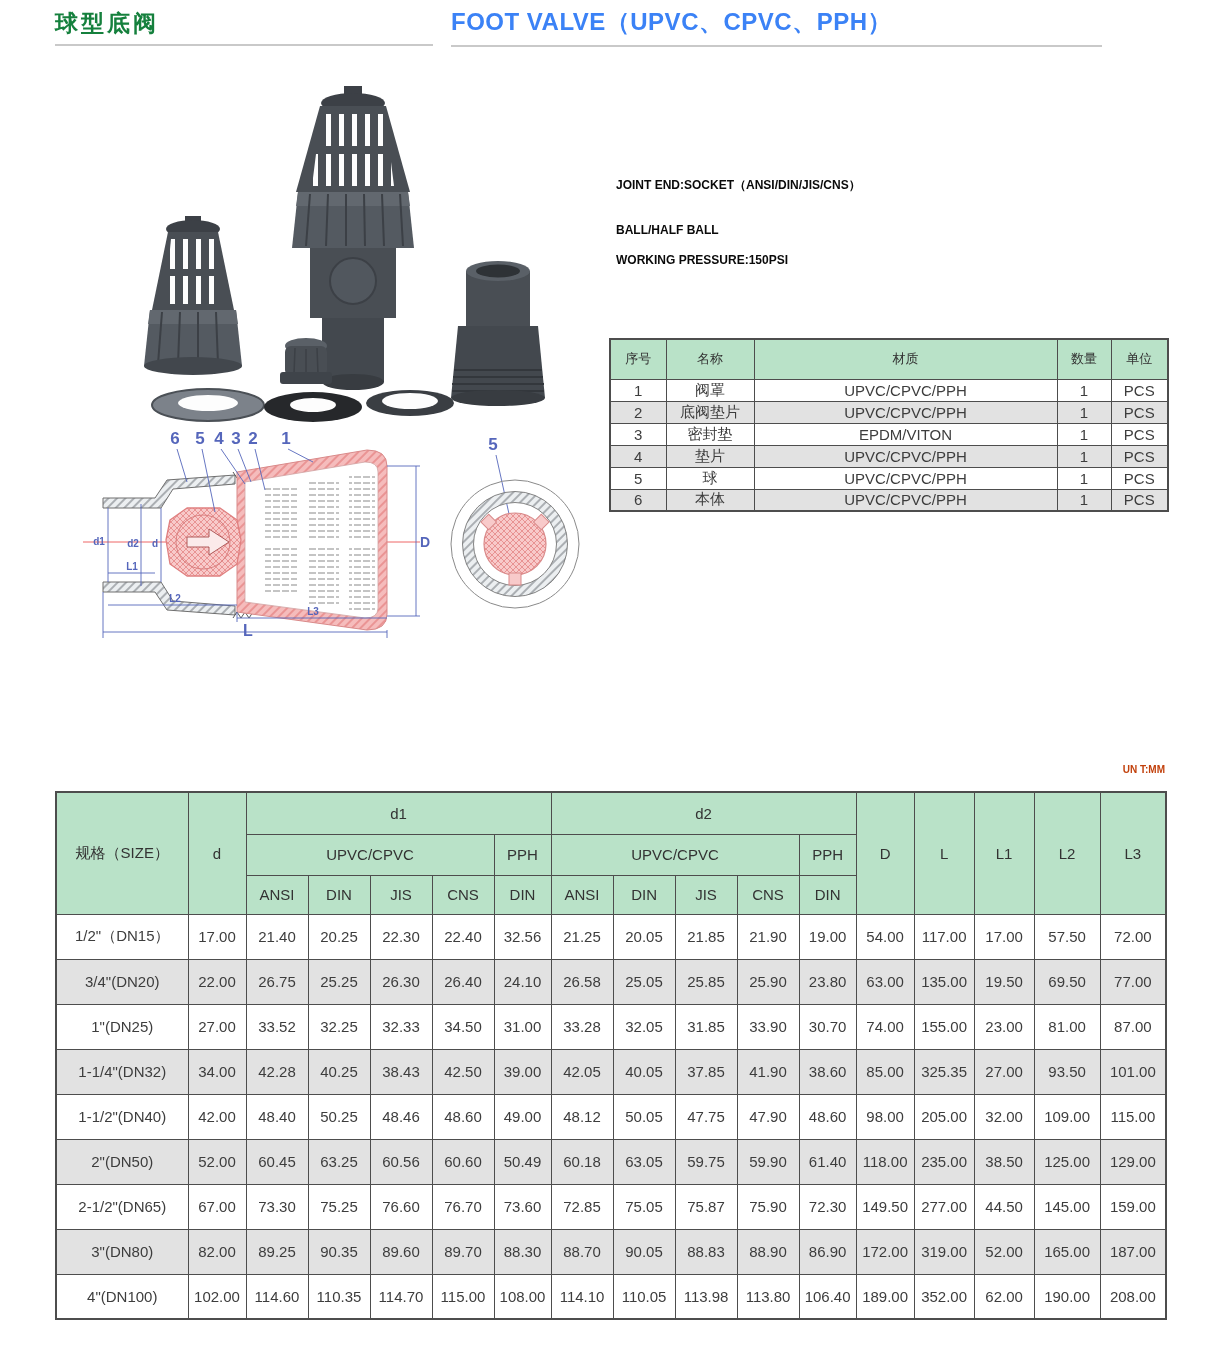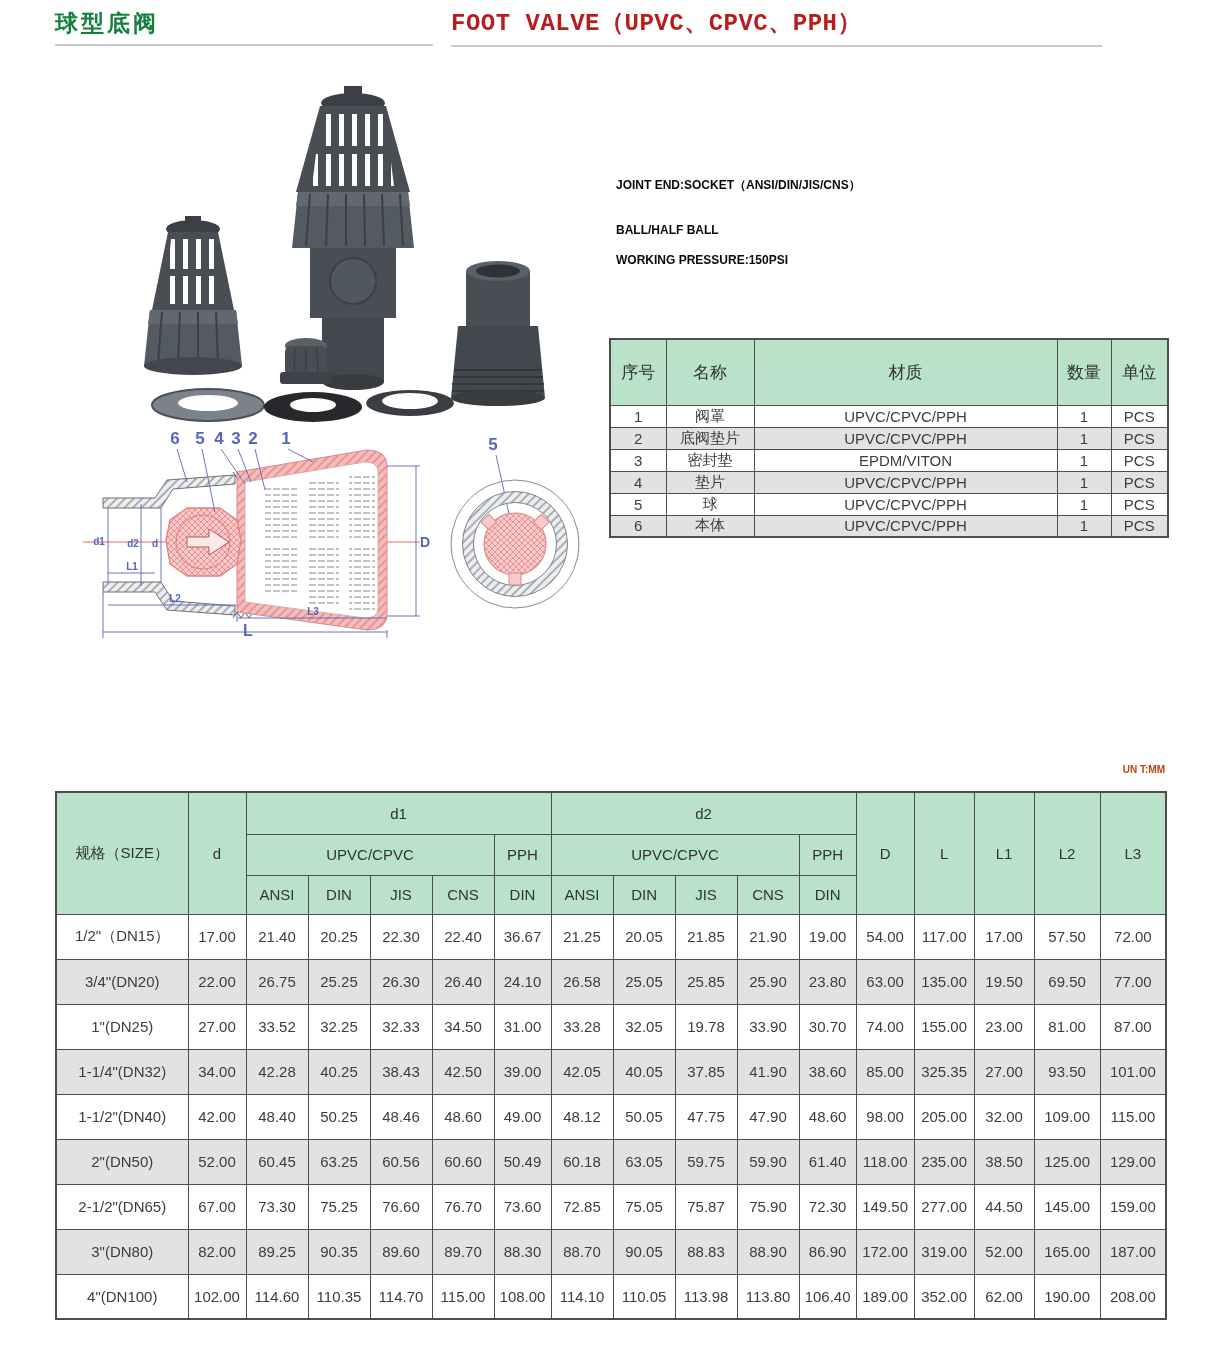--- a/index.html
+++ b/index.html
@@ -6,42 +6,42 @@
   body{
     width:1220px;height:1354px;background:#ffffff;position:relative;
     font-family:"Liberation Sans","DejaVu Sans",sans-serif;color:#222;
     overflow:hidden;
   }
   .abs{position:absolute;}
 
   
   .title-zh{left:55px;top:8px;font-size:23px;font-weight:bold;color:#15803d;letter-spacing:3px;}
   .rule-left{left:55px;top:44px;width:378px;height:2px;background:#c9c9c9;}
-  .title-en{left:451px;top:6px;font-size:24px;font-weight:bold;color:#b91c1c;letter-spacing:0.5px;font-family:Liberation Mono, monospace;}
+  .title-en{left:451px;top:6px;font-size:24px;font-weight:bold;color:#3b82f6;letter-spacing:0.5px;}
   .rule-right{left:451px;top:45px;width:651px;height:2px;background:#c9c9c9;}
 
   
   .specs{left:616px;top:176px;width:560px;}
   .spec-line{font-size:12px;font-weight:bold;color:#0a0a0a;line-height:18px;}
   .spec-line + .spec-line{margin-top:27px;}
   .spec-line:nth-child(3){margin-top:12px;}
   .spec-line:nth-child(4){margin-top:37px;}
 
   
   table{border-collapse:collapse;table-layout:fixed;}
   th,td{border:1.5px solid #4d4d4d;text-align:center;vertical-align:middle;
         overflow:hidden;white-space:nowrap;padding:0 2px;box-sizing:border-box;}
   table{border:2.5px solid #4d4d4d;}
   th{background:#b9e2c8;font-weight:normal;color:#333;}
   tr.alt td{background:#e2e2e2;}
   td{background:#ffffff;color:#3d3d3d;}
 
   
   .parts-table{left:609px;top:338px;width:558px;}
-  .parts-table th{height:66px;font-size:17px;}
+  .parts-table th{height:40px;font-size:13px;}
   .parts-table td{height:22px;font-size:15px;}
 
   
   .dims-wrap{left:55px;top:791px;}
   .unit-note{left:55px;top:764px;width:1110px;text-align:right;font-size:10px;font-weight:bold;color:#c2410c;}
   .dims-table{width:1110px;}
   .dims-table thead tr:nth-child(1) th{height:42px;}
   .dims-table thead tr:nth-child(2) th{height:41px;}
   .dims-table thead tr:nth-child(3) th{height:39px;}
   .dims-table th{font-size:15px;}
@@ -370,21 +370,21 @@
     </tr>
   </thead>
   <tbody>
       <tr>
         <td class="size-cell">1/2"（DN15）</td>
         <td>17.00</td>
         <td>21.40</td>
         <td>20.25</td>
         <td>22.30</td>
         <td>22.40</td>
-        <td>36.67</td>
+        <td>32.56</td>
         <td>21.25</td>
         <td>20.05</td>
         <td>21.85</td>
         <td>21.90</td>
         <td>19.00</td>
         <td>54.00</td>
         <td>117.00</td>
         <td>17.00</td>
         <td>57.50</td>
         <td>72.00</td>
@@ -411,21 +411,21 @@
       <tr>
         <td class="size-cell">1"(DN25)</td>
         <td>27.00</td>
         <td>33.52</td>
         <td>32.25</td>
         <td>32.33</td>
         <td>34.50</td>
         <td>31.00</td>
         <td>33.28</td>
         <td>32.05</td>
-        <td>19.78</td>
+        <td>31.85</td>
         <td>33.90</td>
         <td>30.70</td>
         <td>74.00</td>
         <td>155.00</td>
         <td>23.00</td>
         <td>81.00</td>
         <td>87.00</td>
       </tr>
       <tr class="alt">
         <td class="size-cell">1-1/4"(DN32)</td>

